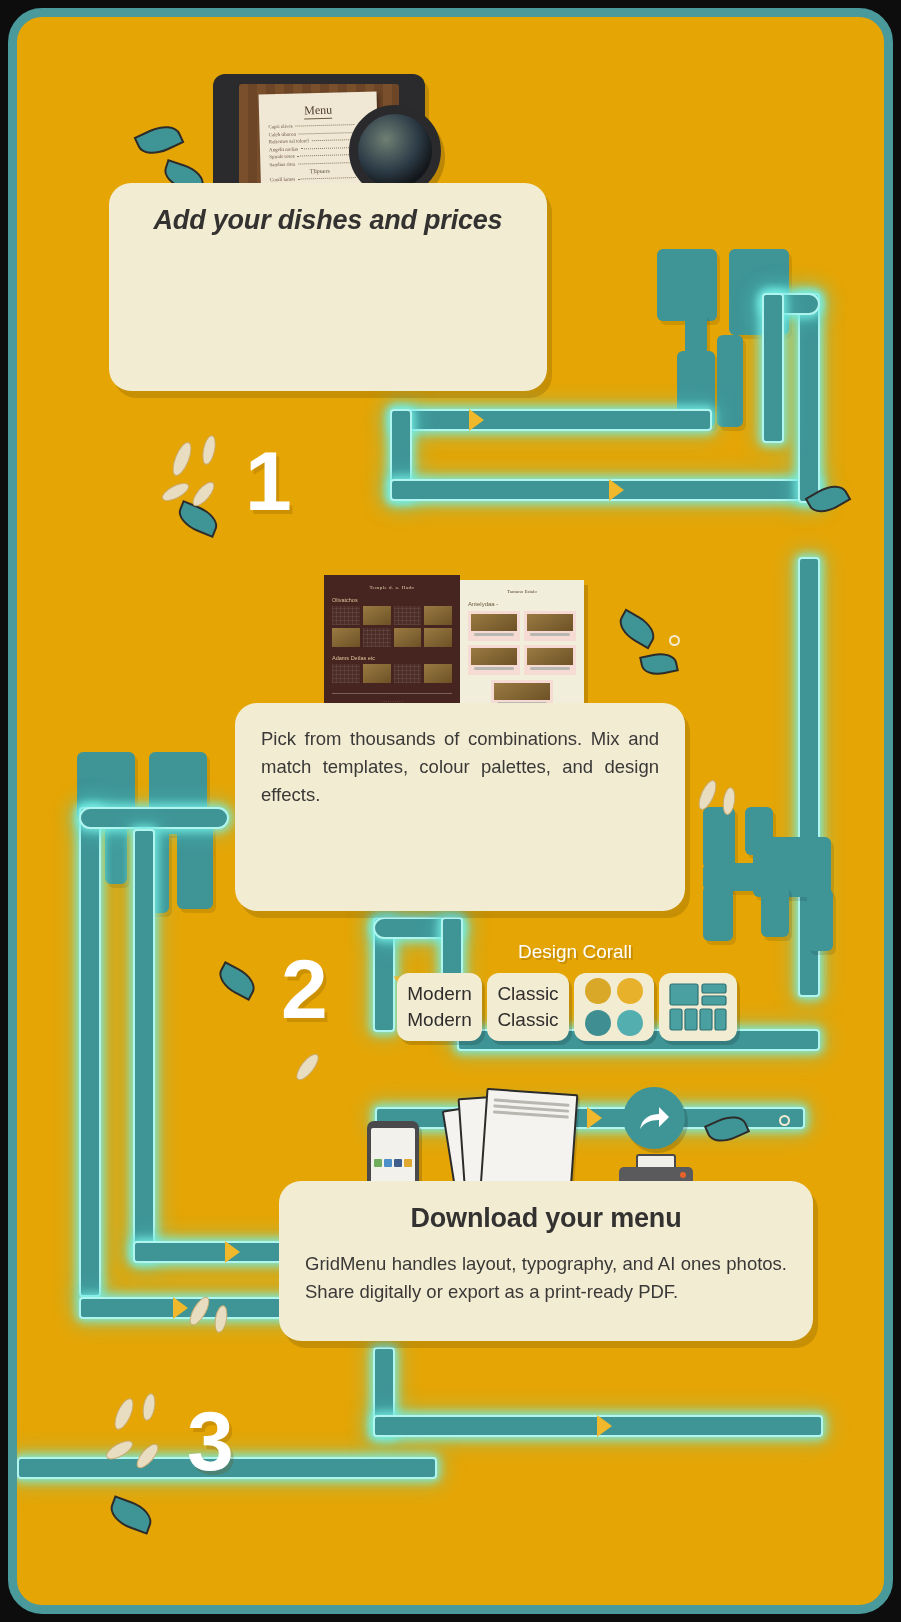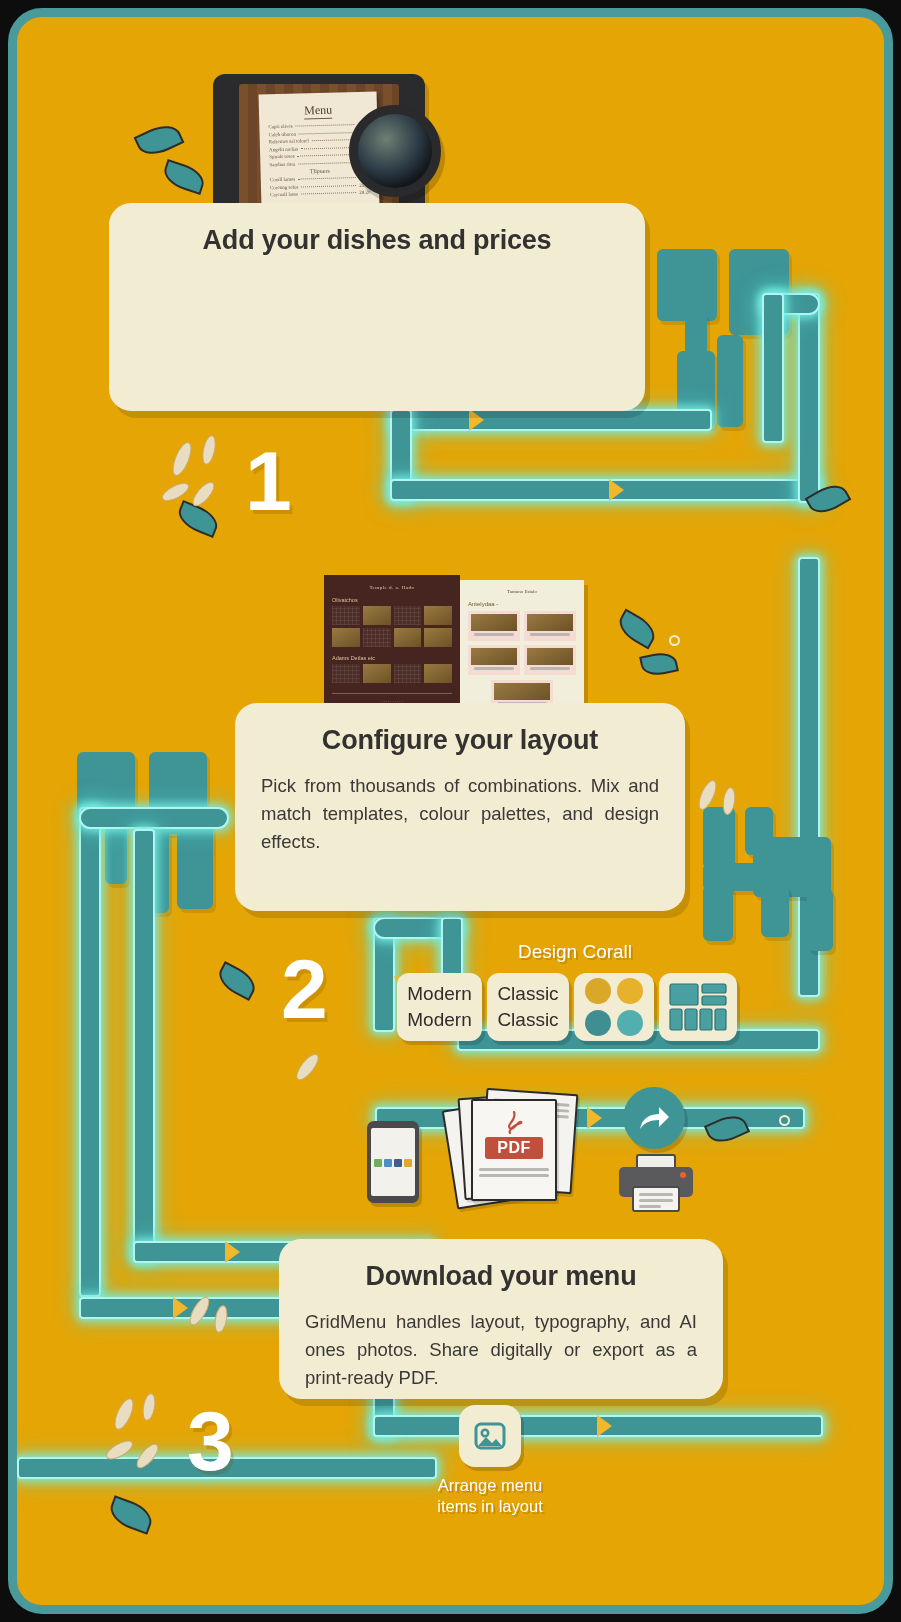--- a/index.html
+++ b/index.html
@@ -267,21 +267,21 @@
                 <span>Carcuall lasse</span>
                 <i></i>
                 <span>28.20</span>
               </div>
             </div>
       </div>
     </div>
   </div>
   <div class="lens" style="left:332px;top:88px;width:92px;height:92px;"></div>
 
-  <div class="card" style="left:92px;top:186px;width:536px;height:208px;">
+  <div class="card" style="left:92px;top:166px;width:438px;height:208px;font-style:italic;">
     <h2>Add your dishes and prices</h2>
   </div>
   <div class="stepnum" style="left:228px;top:422px;">1</div>
 
 
 
   <div class="mock dark" style="left:307px;top:558px;width:136px;height:163px;">
     <div class="hd" style="color:#e8d7b0;font-size:5px;letter-spacing:.5px;">Temple d. a. Hado</div>
     <div style="color:#d8c49a;font-size:5.5px;margin:7px 0 3px;">Olivatchos</div>
     <div class="thumbgrid" style="grid-template-columns:repeat(4,1fr);grid-template-rows:repeat(2,19px);">
@@ -328,21 +328,20 @@
     </div>
     <div class="pcard" style="width:58%;margin:5px auto 0;">
           <div class="thumb" style="height:17px;"></div>
           <div class="txtline" style="margin:2px 3px;"></div>
         </div>
     <div style="height:1px;background:#cfc6a8;margin:7px 2px 3px;"></div>
     <div style="text-align:center;color:#8a7a5c;font-size:3.5px;line-height:5px;">. . . . . . . . . .<br>. . . . . . . . . . . .</div>
   </div>
 
   <div class="card" style="left:218px;top:686px;width:450px;height:208px;">
-    <h2>Configure your layout</h2>
     <p>Pick from thousands of combinations. Mix and match templates, colour palettes, and design effects.</p>
   </div>
   <div class="stepnum" style="left:264px;top:930px;">2</div>
 
   <div class="ds-title" style="left:501px;top:924px;">Design Corall</div>
 
   <div class="ds-card" style="left:380px;top:956px;width:85px;height:68px;">
     <div class="t">Modern</div>
     <div class="t">Modern</div>
   </div>
@@ -384,28 +383,20 @@
   </div>
 
   <div class="pdfstack" style="left:432px;top:1070px;width:130px;height:118px;">
     <div class="sheet" style="left:0;top:16px;width:92px;height:100px;transform:rotate(-9deg);"></div>
     <div class="sheet" style="left:12px;top:8px;width:92px;height:102px;transform:rotate(-4deg);"></div>
     <div class="sheet" style="left:34px;top:4px;width:92px;height:100px;transform:rotate(4deg);">
       <div class="txtline" style="margin-top:8px;"></div>
           <div class="txtline"></div>
           <div class="txtline"></div>
     </div>
-    <div class="sheet" style="left:22px;top:12px;width:86px;height:102px;background:#f7f6f2;">
-      <svg width="26" height="26" viewBox="0 0 26 26" style="display:block;margin:8px auto 2px;">
-        <path d="M13 3c2 5-2 9-4 12s0 6 3 4 6-7 8-6-5 2-8 5-4 5-3 6" fill="none" stroke="#c0503c" stroke-width="2.2" stroke-linecap="round"></path>
-      </svg>
-      <div class="pdfbadge" style="margin:0 12px;">PDF</div>
-      <div class="txtline" style="margin-top:9px;"></div>
-          <div class="txtline"></div>
-    </div>
   </div>
 
   <div class="share" style="left:606px;top:1070px;width:62px;height:62px;">
     <svg width="34" height="30" viewBox="0 0 34 30">
       <path d="M3 26c2-12 12-15 19-15V4l10 10-10 10v-7c-9 0-15 3-19 9z" fill="#fff"></path>
     </svg>
   </div>
 
   <div class="printer" style="left:598px;top:1136px;width:82px;height:62px;">
     <svg width="82" height="62" viewBox="0 0 82 62">
@@ -414,33 +405,22 @@
       <circle cx="68" cy="22" r="3" fill="#e8622a"></circle>
       <rect x="18" y="34" width="46" height="24" rx="2" fill="#f4f3ef" stroke="#4a4a4c" stroke-width="2"></rect>
       <g fill="#b9b7b1">
             <rect x="24" y="40" width="34" height="3" rx="1.5"></rect>
             <rect x="24" y="46" width="34" height="3" rx="1.5"></rect>
             <rect x="24" y="52" width="22" height="3" rx="1.5"></rect>
           </g>
     </svg>
   </div>
 
-  <div class="card" style="left:262px;top:1222px;width:444px;height:160px;">
+  <div class="card" style="left:262px;top:1164px;width:534px;height:160px;">
     <h2>Download your menu</h2>
     <p>GridMenu handles layout, typography, and AI ones photos. Share digitally or export as a print-ready PDF.</p>
   </div>
   <div class="stepnum" style="left:170px;top:1382px;">3</div>
 
-  <div class="feat" style="left:398px;top:1388px;">
-    <div class="tile">
-      <svg width="40" height="40" viewBox="0 0 40 40">
-        <rect x="6" y="8" width="28" height="24" rx="5" fill="none" stroke="#3f9496" stroke-width="3"></rect>
-        <circle cx="15" cy="17" r="3.2" fill="none" stroke="#3f9496" stroke-width="2.6"></circle>
-        <path d="M8 30l8-9 6 6 4-4 6 7z" fill="#3f9496"></path>
-      </svg>
-    </div>
-    <div class="lbl"><span>Arrange menu</span><br>
-      <span>items in layout</span></div>
-  </div>
 
 
 </div>
 </div>
 
 </body></html>

